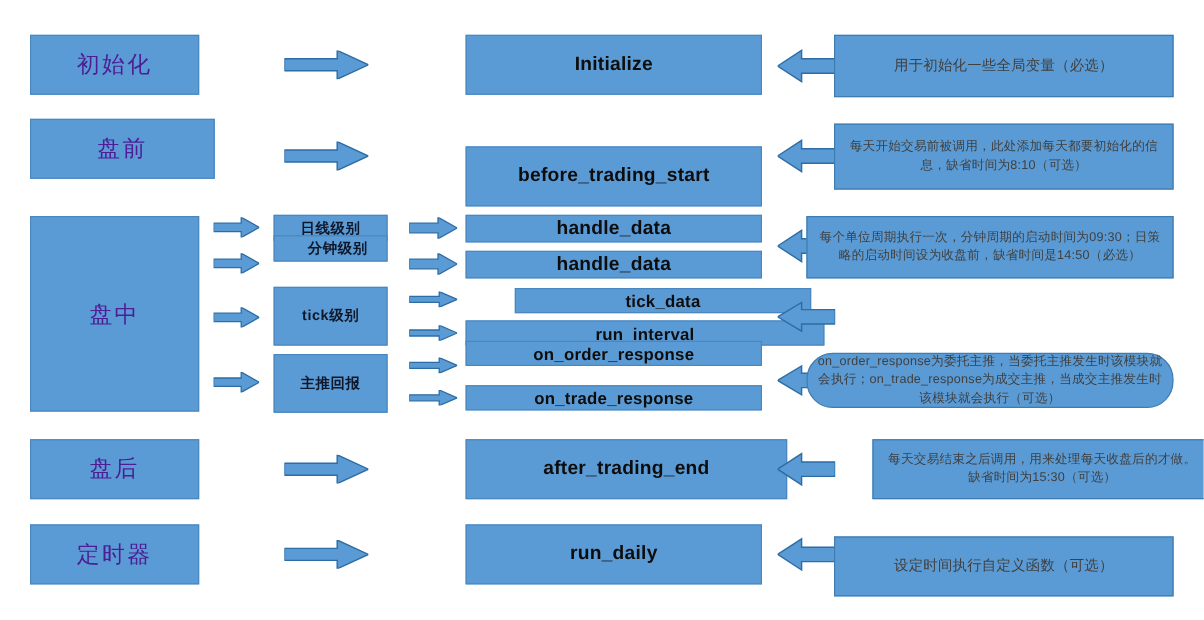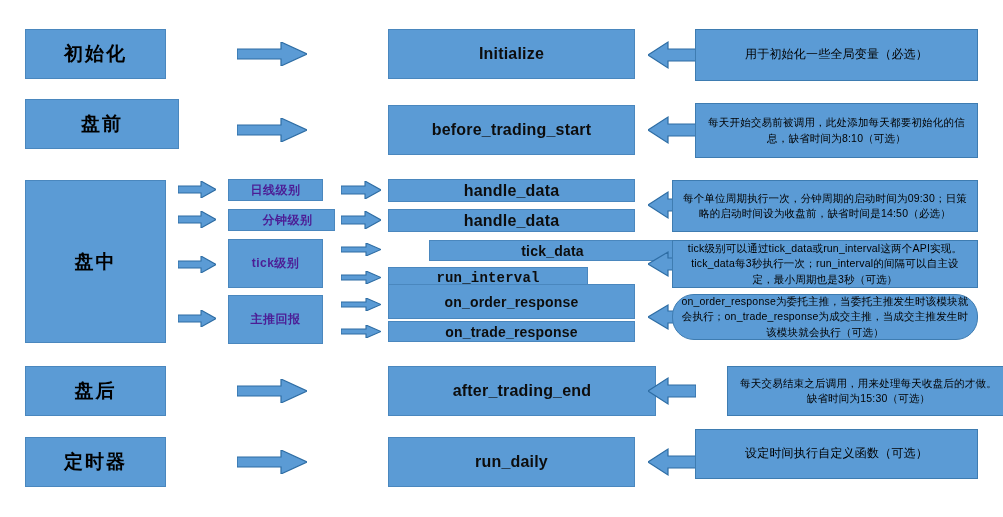--- a/index.html
+++ b/index.html
@@ -30,30 +30,30 @@
     display: flex;
     align-items: center;
     justify-content: center;
     text-align: center;
     color: #1a1a1a;
   }
 
   
   .stage-box {
     font-size: 19px;
-    font-weight: 700;
+    font-weight: 400;
     letter-spacing: 2px;
-    color: #000000;
+    color: #4c1d95;
   }
 
   
   .sub-box {
     font-size: 12px;
     font-weight: 700;
-    color: #4c1d95;
+    color: #0f172a;
     letter-spacing: 0.5px;
   }
 
   
   .fn-box {
     font-size: 16px;
     font-weight: 700;
     color: #0d0d0d;
     letter-spacing: 0.2px;
   }
@@ -64,21 +64,21 @@
   
   .callout {
     position: absolute;
     box-sizing: border-box;
     background: #5B9BD5;
     border: 1px solid #3E7CB1;
     display: flex;
     align-items: center;
     justify-content: center;
     text-align: center;
-    color: #000000;
+    color: #404040;
     font-size: 10.5px;
     line-height: 1.45;
     padding: 2px 8px;
     letter-spacing: 0.2px;
   }
   .callout.one-line {
     font-size: 12px;
   }
 
   
@@ -145,21 +145,21 @@
   </div>
 
   <div class="arrow" style="left:178px; top:310px;">
     <svg width="38" height="17" viewBox="0 0 38 17">
       <polygon points="0,5 23,5 23,0 38,8.5 23,17 23,12 0,12" fill="#5B9BD5" stroke="#2E6DA4" stroke-width="1.1"></polygon>
     </svg>
   </div>
 
   <div class="box sub-box" style="left:228px; top:179px; width:95px; height:22px;">日线级别</div>
 
-  <div class="box sub-box" style="left:228px; top:209px; width:107px; height:22px;padding-left:12px;">分钟级别</div>
+  <div class="box sub-box" style="left:228px; top:196px; width:95px; height:22px;padding-left:12px;">分钟级别</div>
 
   <div class="box sub-box" style="left:228px; top:239px; width:95px; height:49px;">tick级别</div>
 
   <div class="box sub-box" style="left:228px; top:295px; width:95px; height:49px;">主推回报</div>
 
   <div class="arrow" style="left:341px; top:181px;">
     <svg width="40" height="18" viewBox="0 0 40 18">
       <polygon points="0,5 24,5 24,0 40,9 24,18 24,13 0,13" fill="#5B9BD5" stroke="#2E6DA4" stroke-width="1.1"></polygon>
     </svg>
   </div>
@@ -189,31 +189,31 @@
   </div>
 
   <div class="arrow" style="left:341px; top:325px;">
     <svg width="40" height="13" viewBox="0 0 40 13">
       <polygon points="0,4 25,4 25,0 40,6.5 25,13 25,9 0,9" fill="#5B9BD5" stroke="#2E6DA4" stroke-width="1.1"></polygon>
     </svg>
   </div>
 
   <div class="box fn-box" style="left:388px; top:29px; width:247px; height:50px;">Initialize</div>
 
-  <div class="box fn-box" style="left:388px; top:105px; width:247px; height:50px;">before_trading_start</div>
+  <div class="box fn-box" style="left:388px; top:122px; width:247px; height:50px;">before_trading_start</div>
 
   <div class="box fn-box" style="left:388px; top:179px; width:247px; height:23px;">handle_data</div>
 
   <div class="box fn-box" style="left:388px; top:209px; width:247px; height:23px;">handle_data</div>
 
   <div class="box fn-box small" style="left:404px; top:240px; width:247px; height:21px;margin-left:25px;">tick_data</div>
 
-  <div class="box fn-box small" style="left:388px; top:267px; width:200px; height:21px;font-family:Liberation Mono, monospace;">run_interval</div>
-
-  <div class="box fn-box small" style="left:388px; top:284px; width:247px; height:35px;">on_order_response</div>
+  <div class="box fn-box small" style="left:388px; top:267px; width:299px; height:21px;">run_interval</div>
+
+  <div class="box fn-box small" style="left:388px; top:284px; width:247px; height:21px;">on_order_response</div>
 
   <div class="box fn-box small" style="left:388px; top:321px; width:247px; height:21px;">on_trade_response</div>
 
   <div class="box fn-box" style="left:388px; top:366px; width:268px; height:50px;">after_trading_end</div>
 
   <div class="box fn-box" style="left:388px; top:437px; width:247px; height:50px;">run_daily</div>
 
   <div class="arrow" style="left:648px; top:40px;">
     <svg width="48" height="30" viewBox="0 0 48 30">
       <polygon points="0,15 20,2 20,9 48,9 48,21 20,21 20,28" fill="#5B9BD5" stroke="#2E6DA4" stroke-width="1.2"></polygon>
@@ -255,21 +255,20 @@
       <polygon points="0,15 20,2 20,9 48,9 48,21 20,21 20,28" fill="#5B9BD5" stroke="#2E6DA4" stroke-width="1.2"></polygon>
     </svg>
   </div>
 
   <div class="callout one-line" style="left:695px; top:29px; width:283px; height:52px;">用于初始化一些全局变量（必选）</div>
 
   <div class="callout" style="left:695px; top:103px; width:283px; height:55px;">每天开始交易前被调用，此处添加每天都要初始化的信息，缺省时间为8:10（可选）</div>
 
   <div class="callout" style="left:672px; top:180px; width:306px; height:52px;">每个单位周期执行一次，分钟周期的启动时间为09:30；日策略的启动时间设为收盘前，缺省时间是14:50（必选）</div>
 
-  <div class="callout" style="left:672px; top:240px; width:306px; height:48px;">tick级别可以通过tick_data或run_interval这两个API实现。tick_data每3秒执行一次；run_interval的间隔可以自主设定，最小周期也是3秒（可选）</div>
 
   <div class="callout" style="left:672px; top:294px; width:306px; height:46px;border-radius:22px;">on_order_response为委托主推，当委托主推发生时该模块就会执行；on_trade_response为成交主推，当成交主推发生时该模块就会执行（可选）</div>
 
   <div class="callout" style="left:695px; top:366px; width:283px; height:50px;margin-left:32px;">每天交易结束之后调用，用来处理每天收盘后的才做。缺省时间为15:30（可选）</div>
 
-  <div class="callout one-line" style="left:695px; top:429px; width:283px; height:50px;">设定时间执行自定义函数（可选）</div>
+  <div class="callout one-line" style="left:695px; top:447px; width:283px; height:50px;">设定时间执行自定义函数（可选）</div>
 
 </div>
 
 </body></html>

